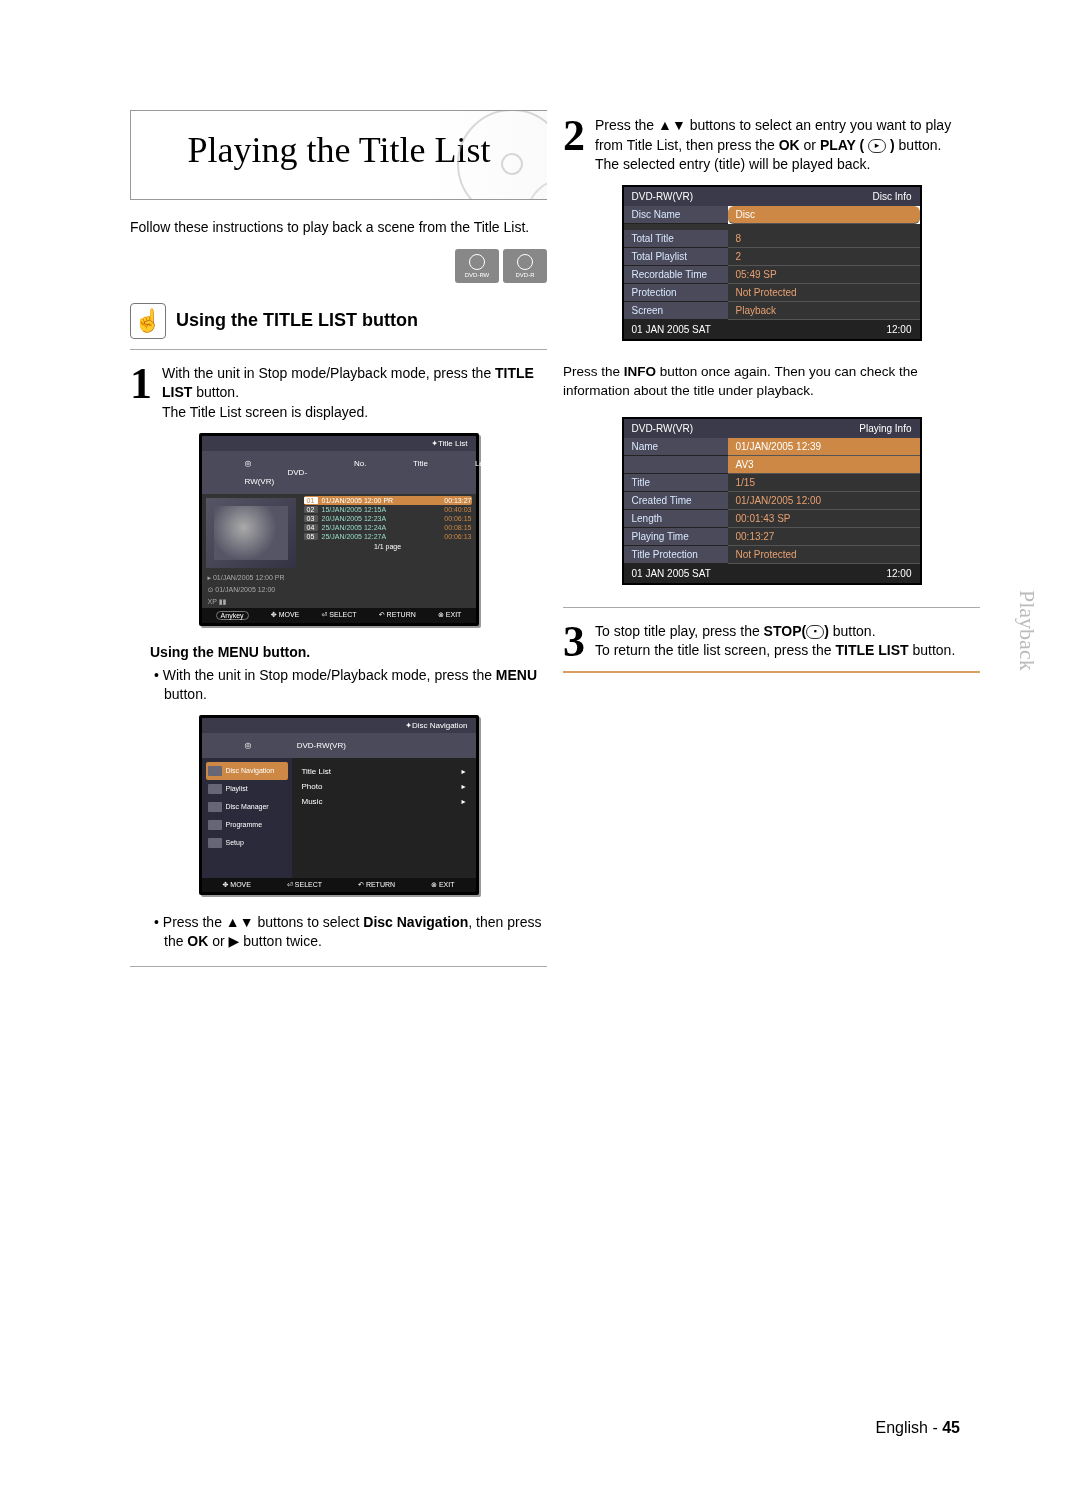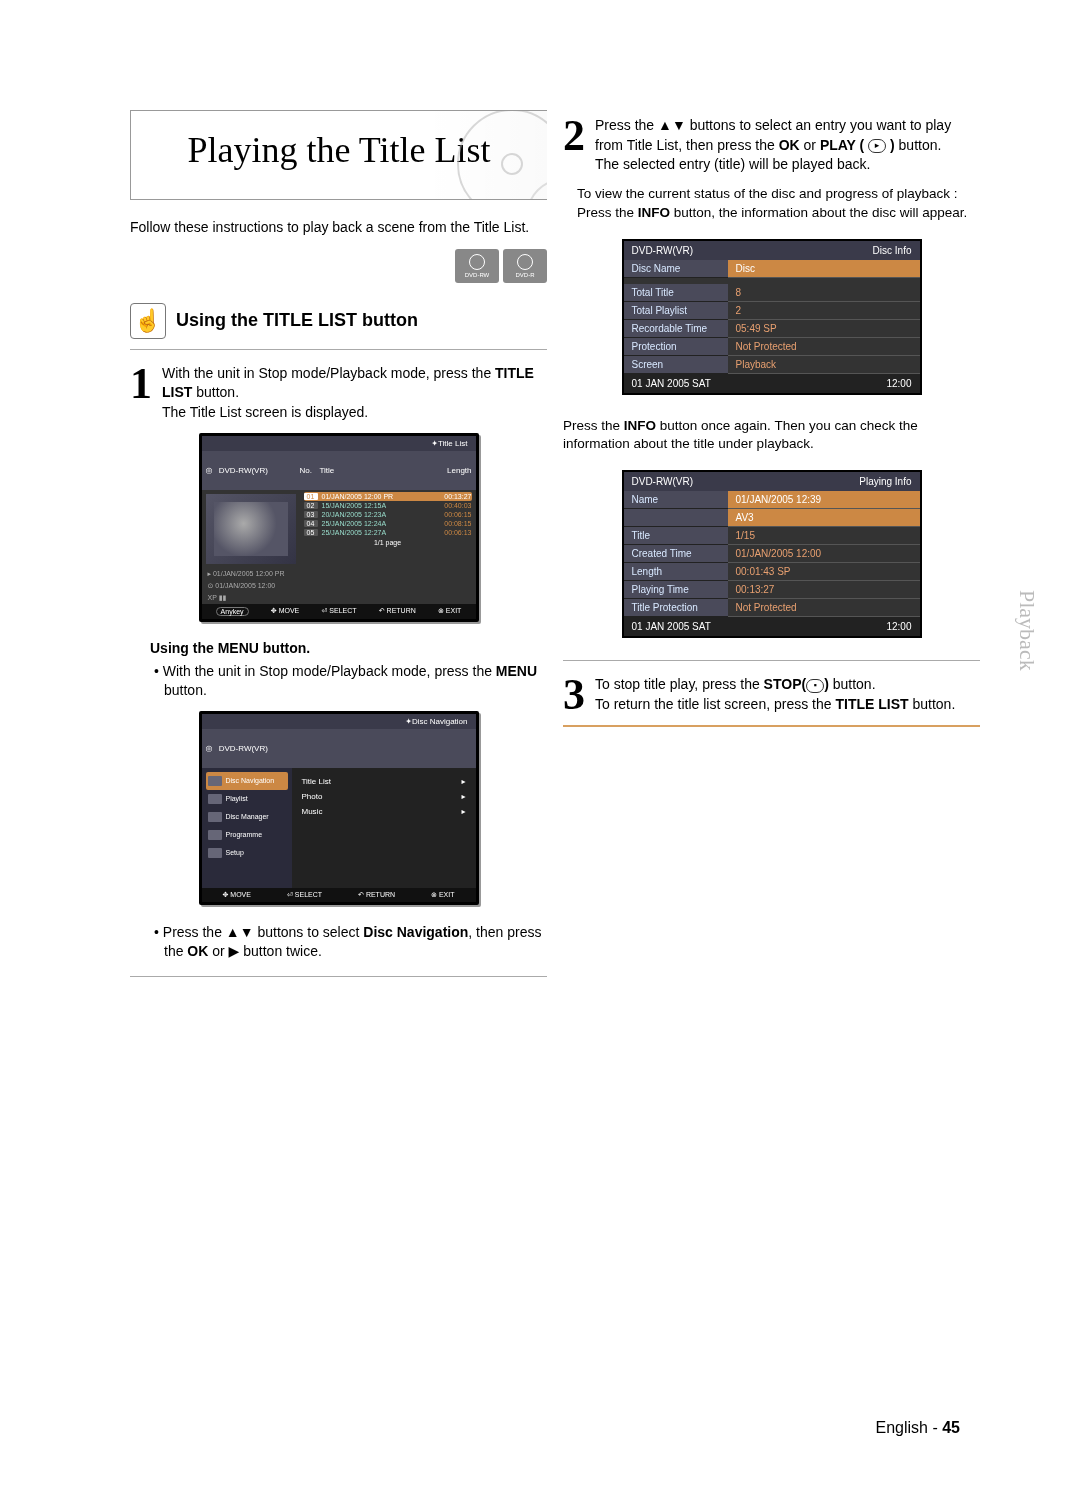--- a/index.html
+++ b/index.html
@@ -64,21 +64,21 @@
     margin: 10px auto 18px auto;
     background: #333;
     border: 3px solid #000;
     border-radius: 2px;
     color: #ccc;
     font-size: 8px;
     box-shadow: 2px 2px 0 #999;
   }
   .osd-titlebar{background:#3a3a4a;color:#fff;display:flex;justify-content:flex-end;padding:3px 8px;font-size:8px;}
   .osd-hdr{display:flex;background:#4a4a5a;color:#fff;font-size:8px;}
-  .osd-hdr span{padding:15px 4px;}
+  .osd-hdr span{padding:8px 4px;margin-left:39px;}
   .osd-body{display:flex;}
   .osd-preview{width:90px;height:70px;background:linear-gradient(135deg,#556,#334);margin:4px;position:relative;}
   .osd-preview::after{content:"";position:absolute;inset:8px;background:radial-gradient(circle at 40% 40%,#aaa 0%,#556 60%);}
   .osd-rows{flex:1;padding:2px 4px;}
   .osd-row{display:flex;gap:4px;font-size:7px;padding:1px 0;color:#9dc;}
   .osd-row.sel{background:#c84;color:#fff;border-radius:2px;}
   .osd-row .n{width:14px;text-align:center;background:#555;color:#fff;border-radius:1px;}
   .osd-row.sel .n{background:#fff;color:#c84;}
   .osd-row .t{flex:1;}
   .osd-row .l{color:#c84;}
@@ -101,21 +101,21 @@
 
   
   .about-hdr{font-size:15px;font-weight:bold;margin:18px 0 6px 0;}
   .about-body{font-size:13.5px;line-height:1.4;margin:0 0 16px 14px;}
 
   .info-panel{width:300px;margin:6px auto 22px auto;border:2px solid #000;}
   .ip-top{background:#3a3a4a;color:#fff;display:flex;justify-content:space-between;font-size:10px;padding:4px 8px;}
   .ip-row{display:flex;font-size:10px;}
   .ip-row .k{width:104px;background:#4a4a5a;color:#d8e8ff;padding:3px 8px;border-bottom:1px solid #222;}
   .ip-row .v{flex:1;background:#333;color:#e8a070;padding:3px 8px;border-bottom:1px solid #555;}
-  .ip-row.sel .v{background:#c84;color:#fff;}
+  .ip-row.sel .v{background:#c84;color:#fff;border-radius:6px;}
   .ip-foot{display:flex;justify-content:space-between;background:#222;color:#fff;font-size:10px;padding:4px 8px;}
 
   .hr{border:none;border-top:1px solid #aaa;margin:14px 0;}
   .hr-orange{border:none;border-top:2px solid #d8a060;margin:10px 0 0 0;}
 
   .side-tab{
     position:absolute;
     right:40px;
     top:590px;
     writing-mode:vertical-rl;
@@ -293,23 +293,20 @@
 
   <div class="col">
     <div class="step">
       <div class="step-num">2</div>
       <div class="step-body">
         <span>Press the </span>▲▼<span> buttons to select an entry you want to play from Title List, then press the </span><b>OK</b><span> or </span><b>PLAY ( </b><span class="inline-icon">▸</span><b> )</b><span> button.</span><br>
         <span>The selected entry (title) will be played back.</span>
       </div>
     </div>
 
-    <p class="about-body">
-      <span>To view the current status of the disc and progress of playback : Press the </span><b>INFO</b><span> button, the information about the disc will appear.</span>
-    </p>
 
     <div class="info-panel">
       <div class="ip-top">
           <span>DVD-RW(VR)</span>
           <span>Disc Info</span>
         </div>
       <div class="ip-row sel">
           <div class="k">Disc Name</div>
           <div class="v">Disc</div>
         </div>

